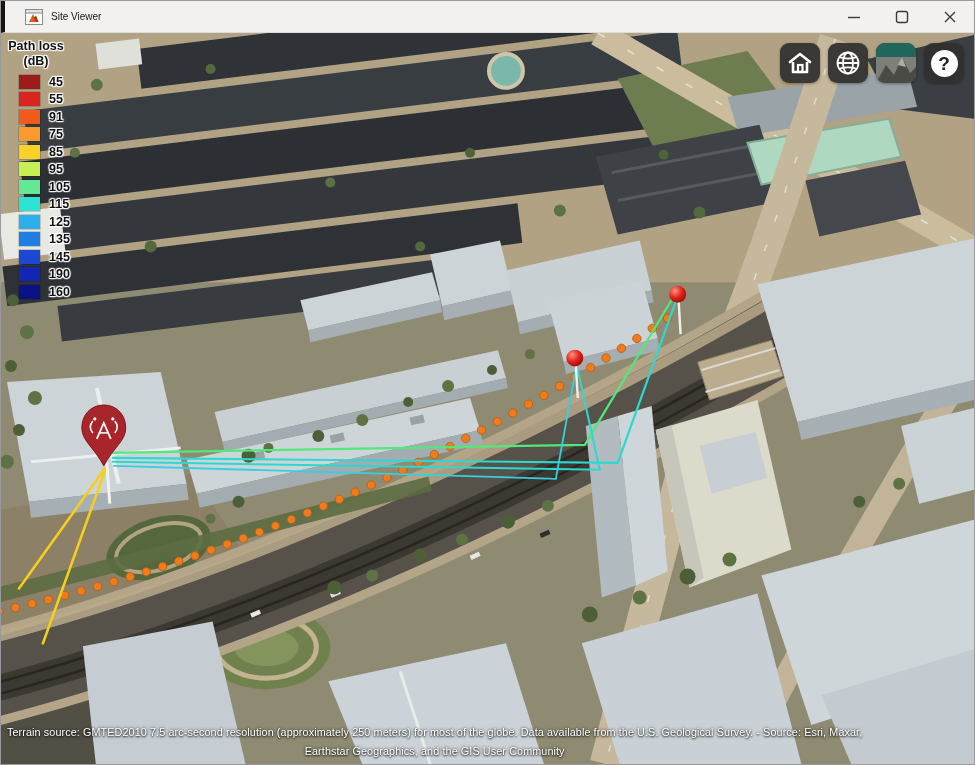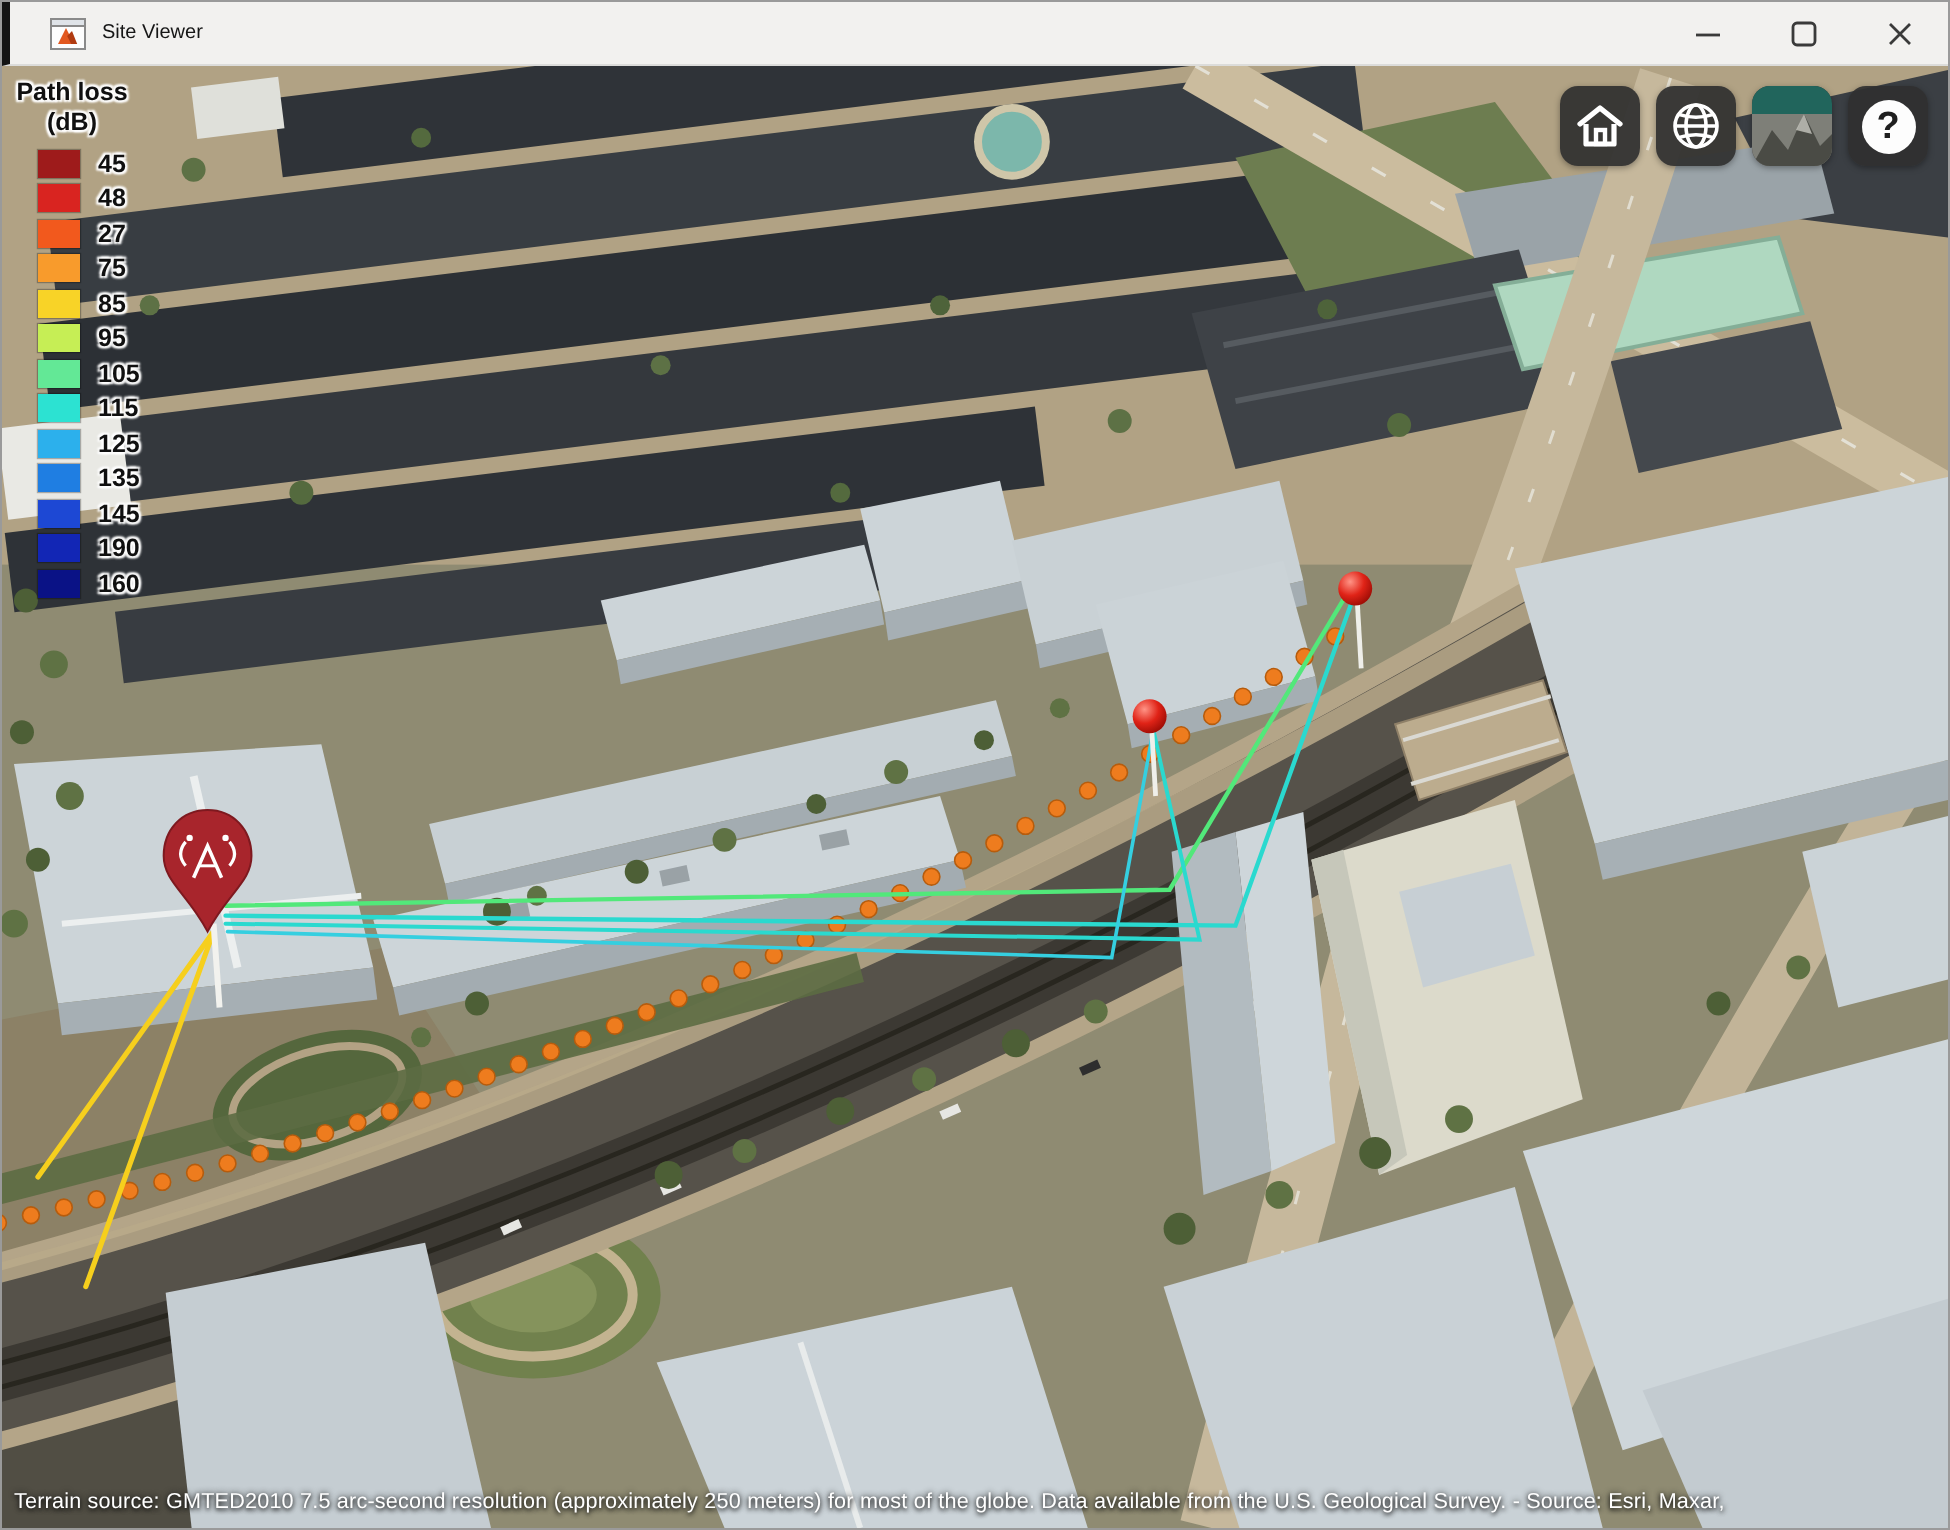--- a/index.html
+++ b/index.html
@@ -318,25 +318,25 @@
         <div>Path loss</div>
         <div>(dB)</div>
       </div>
       <div id="legend-rows">
           <div class="lrow">
             <span class="swatch" style="background: rgb(158, 27, 27);"></span>
             <span class="lval">45</span>
           </div>
           <div class="lrow">
             <span class="swatch" style="background: rgb(217, 36, 32);"></span>
-            <span class="lval">48</span>
+            <span class="lval">55</span>
           </div>
           <div class="lrow">
             <span class="swatch" style="background: rgb(242, 89, 29);"></span>
-            <span class="lval">27</span>
+            <span class="lval">91</span>
           </div>
           <div class="lrow">
             <span class="swatch" style="background: rgb(248, 155, 44);"></span>
             <span class="lval">75</span>
           </div>
           <div class="lrow">
             <span class="swatch" style="background: rgb(248, 211, 39);"></span>
             <span class="lval">85</span>
           </div>
           <div class="lrow">
@@ -405,15 +405,16 @@
           </svg>
         </span>
       </button>
       <button class="tool-btn" aria-label="help">
         <span class="help-circle">?</span>
       </button>
     </div>
 
     <div class="attribution">
       <div>Terrain source: GMTED2010 7.5 arc-second resolution (approximately 250 meters) for most of the globe. Data available from the U.S. Geological Survey. - Source: Esri, Maxar,</div>
+      <div>Earthstar Geographics, and the GIS User Community</div>
     </div>
   </div>
 </div>
 
 </body></html>

